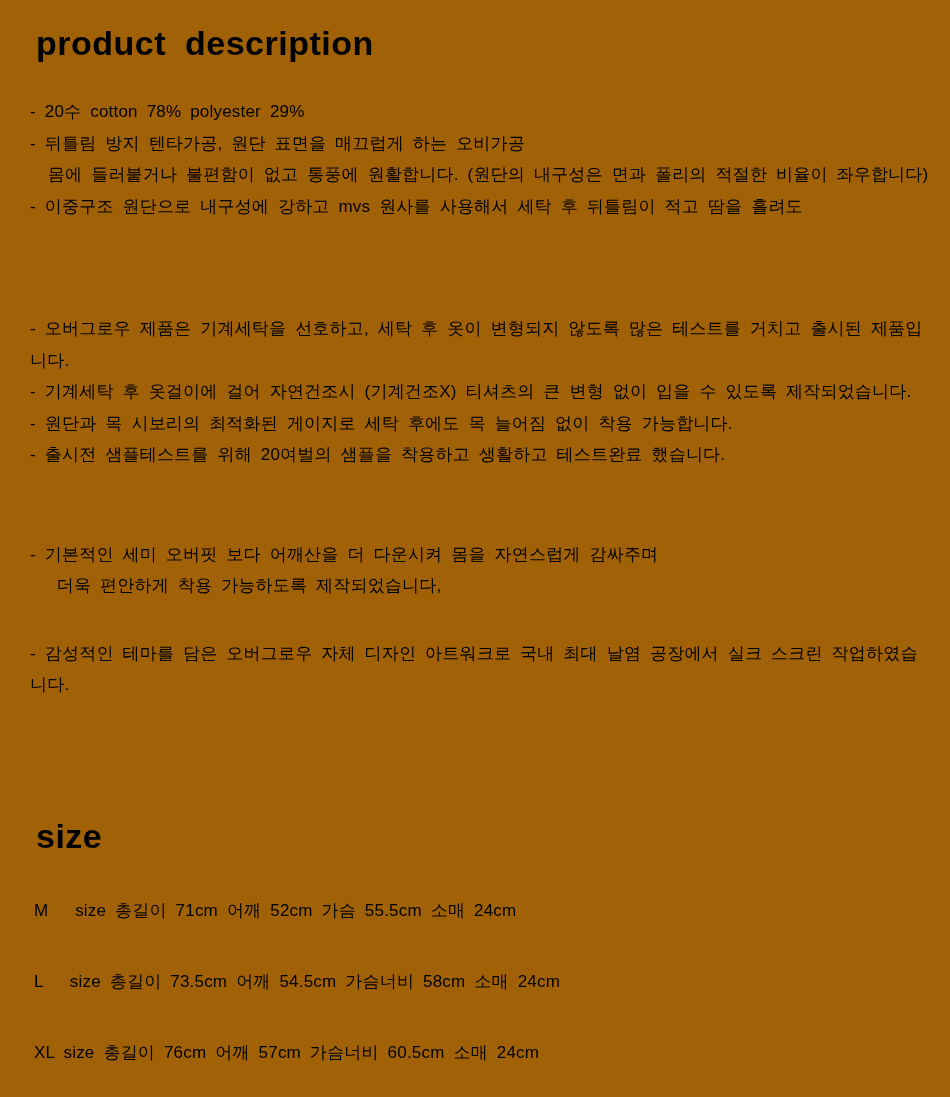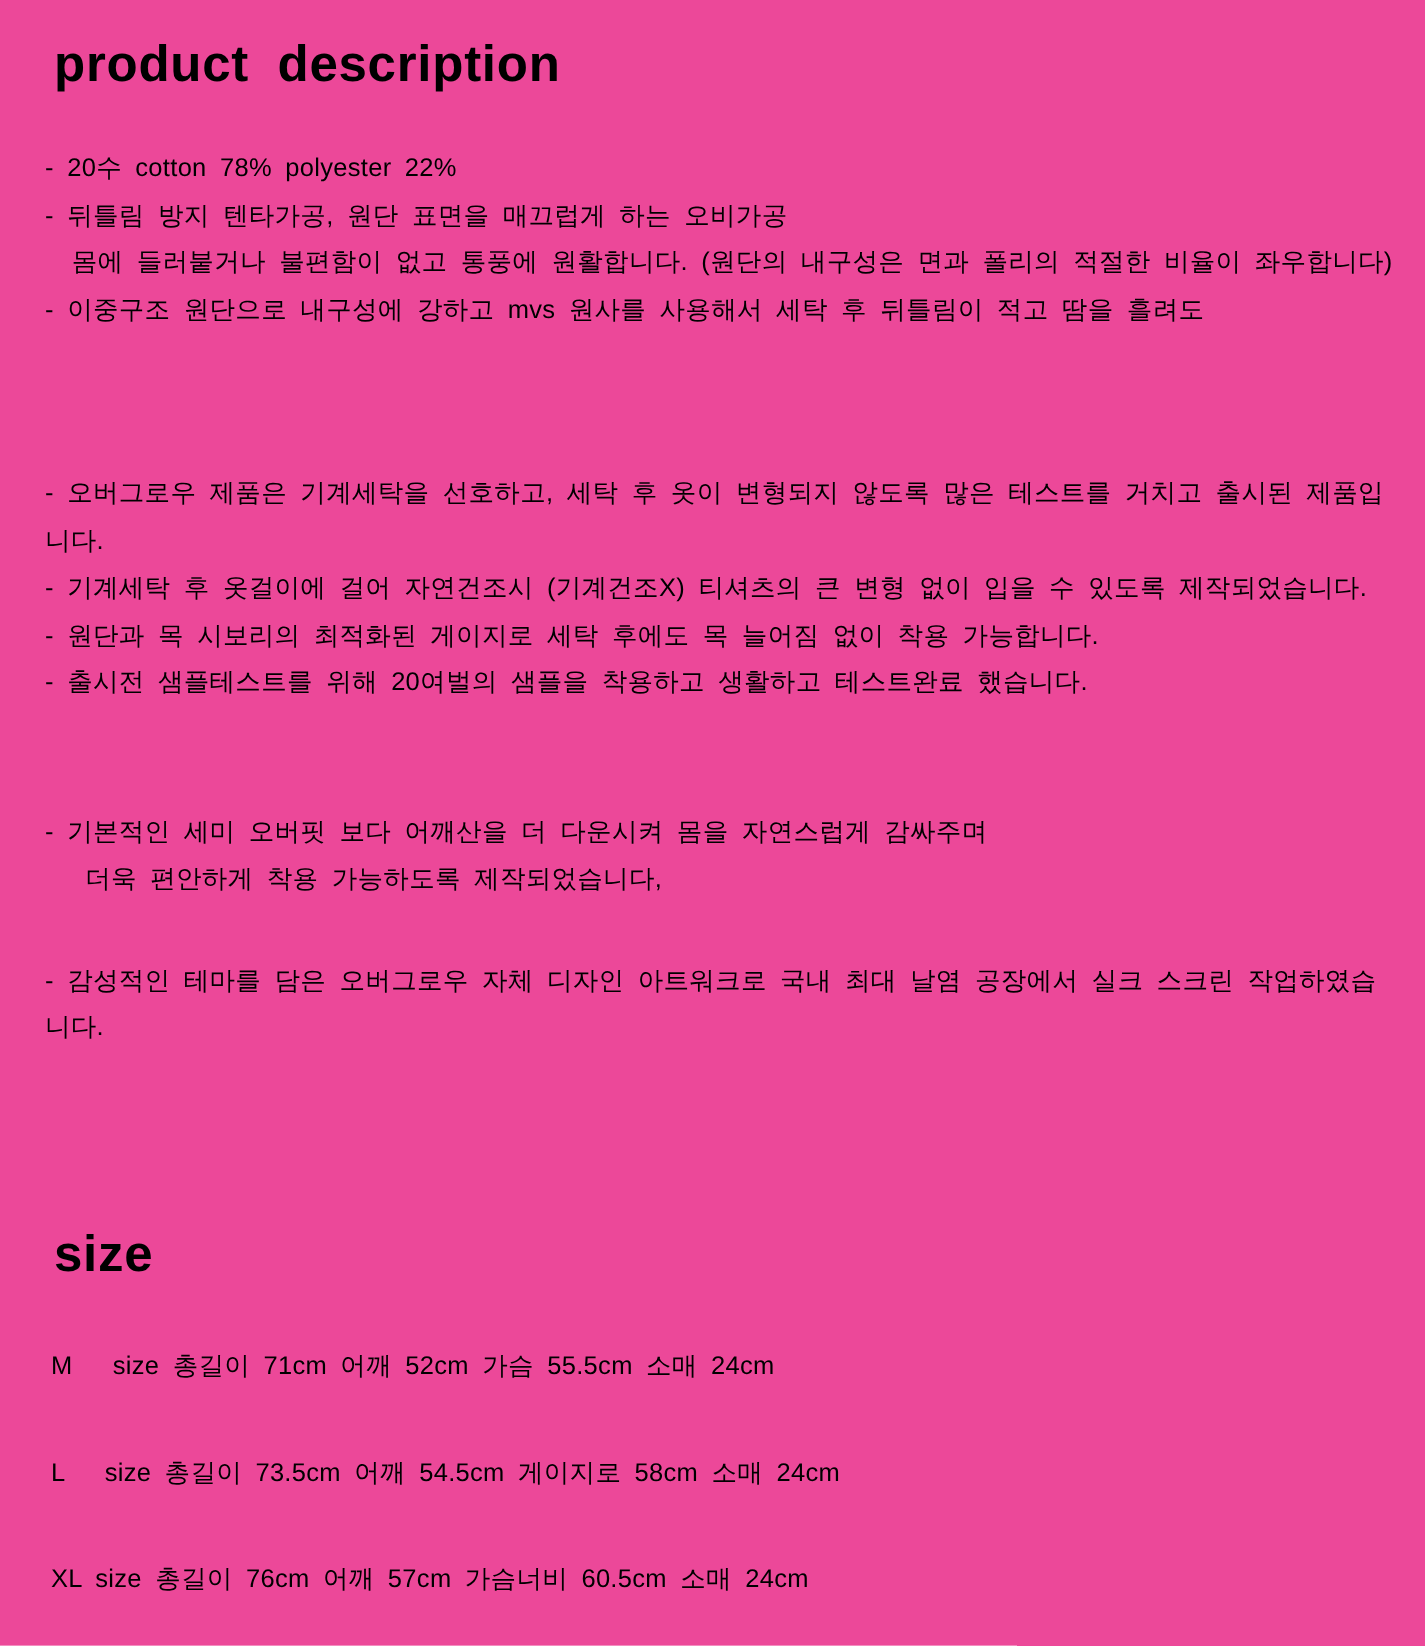--- a/index.html
+++ b/index.html
@@ -10,21 +10,21 @@
     background: #ffffff;
     color: #000000;
     font-family: "Liberation Sans", "DejaVu Sans", sans-serif;
     overflow: hidden;
   }
   .page {
     position: relative;
     width: 950px;
     height: 1097px;
     padding: 0 18px 0 30px;
-    background: #ec4899;
+    background: #a16207;
   }
   .section-title {
     margin: 0;
     font-size: 34px;
     line-height: 38px;
     font-weight: 600;
     letter-spacing: 0.5px;
     word-spacing: 9px;
     color: #000000;
   }
@@ -47,21 +47,21 @@
   .size-row { line-height: 31px; margin-top: 40px; }
 </style>
 </head>
 <body>
 
 <div class="page">
 
   <h1 class="section-title pd-title">product description</h1>
 
   <div class="desc-group desc-group-1">
-    <div class="desc-line">- 20수 cotton 78% polyester 22%</div>
+    <div class="desc-line">- 20수 cotton 78% polyester 29%</div>
     <div class="desc-line">- 뒤틀림 방지 텐타가공, 원단 표면을 매끄럽게 하는 오비가공</div>
     <div class="desc-line">  몸에 들러붙거나 불편함이 없고 통풍에 원활합니다. (원단의 내구성은 면과 폴리의 적절한 비율이 좌우합니다)</div>
     <div class="desc-line">- 이중구조 원단으로 내구성에 강하고 mvs 원사를 사용해서 세탁 후 뒤틀림이 적고 땀을 흘려도</div>
   </div>
 
   <div class="desc-group desc-group-2">
     <div class="desc-line">- 오버그로우 제품은 기계세탁을 선호하고, 세탁 후 옷이 변형되지 않도록 많은 테스트를 거치고 출시된 제품입니다.</div>
     <div class="desc-line">- 기계세탁 후 옷걸이에 걸어 자연건조시 (기계건조X) 티셔츠의 큰 변형 없이 입을 수 있도록 제작되었습니다.</div>
     <div class="desc-line">- 원단과 목 시보리의 최적화된 게이지로 세탁 후에도 목 늘어짐 없이 착용 가능합니다.</div>
     <div class="desc-line">- 출시전 샘플테스트를 위해 20여벌의 샘플을 착용하고 생활하고 테스트완료 했습니다.</div>
@@ -73,17 +73,17 @@
   </div>
 
   <div class="desc-group desc-group-4">
     <div class="desc-line">- 감성적인 테마를 담은 오버그로우 자체 디자인 아트워크로 국내 최대 날염 공장에서 실크 스크린 작업하였습니다.</div>
   </div>
 
   <h2 class="section-title size-title">size</h2>
 
   <div class="size-rows">
     <div class="size-row">M   size 총길이 71cm 어깨 52cm 가슴 55.5cm 소매 24cm</div>
-    <div class="size-row">L   size 총길이 73.5cm 어깨 54.5cm 게이지로 58cm 소매 24cm</div>
+    <div class="size-row">L   size 총길이 73.5cm 어깨 54.5cm 가슴너비 58cm 소매 24cm</div>
     <div class="size-row">XL size 총길이 76cm 어깨 57cm 가슴너비 60.5cm 소매 24cm</div>
   </div>
 
 </div>
 
 </body></html>

